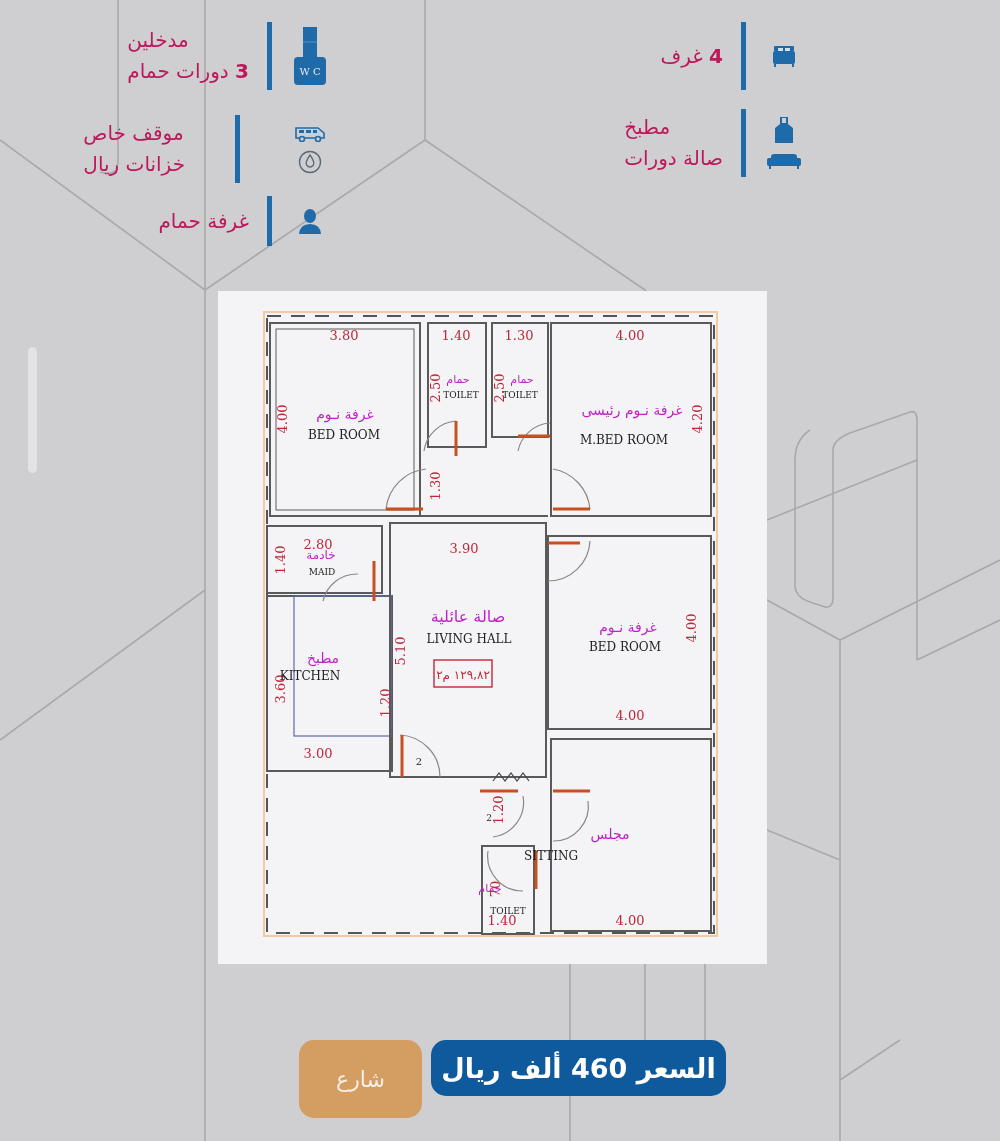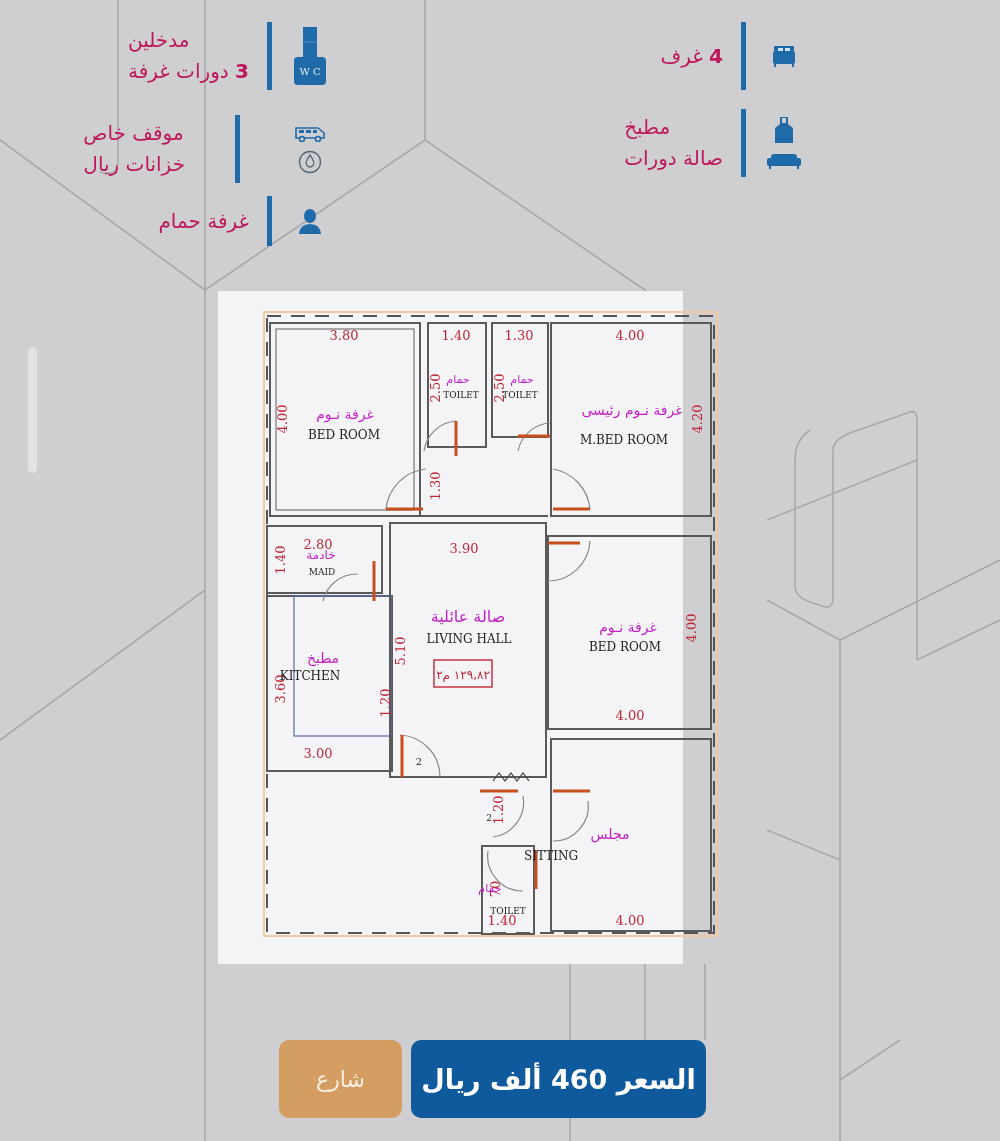--- a/index.html
+++ b/index.html
@@ -3,25 +3,25 @@
 <meta charset="utf-8">
 <style>
   html,body{margin:0;padding:0;}
   body{width:1000px;height:1141px;background:#cfcfd1;position:relative;overflow:hidden;font-family:"DejaVu Sans",sans-serif;}
   .bg-lines{position:absolute;left:0;top:0;width:1000px;height:1141px;}
   .feature{position:absolute;display:flex;align-items:center;direction:ltr;}
   .feat-text{text-align:left;color:#be185d;font-size:20px;line-height:31px;direction:rtl;}
   .feat-text b{font-weight:bold;}
   .feat-bar{width:5px;background:#1f6aa8;margin:0 18px 0 18px;}
   .feat-icons{display:flex;flex-direction:column;align-items:center;gap:8px;width:40px;}
-  .plan{position:absolute;left:218px;top:291px;width:465px;height:673px;background:#f4f4f6;}
+  .plan{position:absolute;left:218px;top:291px;width:549px;height:673px;background:#f4f4f6;}
   .scrollbar{position:absolute;left:28px;top:347px;width:9px;height:126px;border-radius:5px;background:#e3e3e5;}
-  .btn{position:absolute;display:flex;align-items:center;justify-content:center;border-radius:10px;direction:rtl;}
+  .btn{position:absolute;display:flex;align-items:center;justify-content:center;border-radius:15px;direction:rtl;margin-left:20px;}
   .btn-share{left:279px;top:1040px;width:123px;height:78px;background:#d49d62;color:#f7efe4;font-size:22px;}
-  .btn-price{left:411px;top:1040px;width:295px;height:78px;background:#0e5a9c;color:#ffffff;font-size:27px;font-weight:bold;}
+  .btn-price{left:411px;top:1040px;width:295px;height:56px;background:#0e5a9c;color:#ffffff;font-size:27px;font-weight:bold;}
 </style>
 </head>
 <body>
 
 <svg class="bg-lines" viewBox="0 0 1000 1141">
   <g fill="none" stroke="#a9a9ab" stroke-width="1.6">
     <path d="M0,140 L205,290"></path>
     <path d="M425,140 L205,290"></path>
     <path d="M425,140 L645,290"></path>
     <path d="M118,0 L118,160 Q118,178 100,172"></path>
@@ -77,21 +77,21 @@
         <rect x="1" y="6" width="34" height="8" rx="2" fill="#1f6aa8"></rect>
         <rect x="3" y="14" width="2" height="3" fill="#1f6aa8"></rect>
         <rect x="31" y="14" width="2" height="3" fill="#1f6aa8"></rect>
       </svg>
   </div>
 </div>
 
 <div class="feature" style="right:670px;top:22px;">
   <div class="feat-text">
     <div>مدخلين</div>
-    <div><b>3</b><span> دورات غرفة</span></div>
+    <div><b>3</b><span> دورات حمام</span></div>
   </div>
   <div class="feat-bar" style="height:68px"></div>
   <div class="feat-icons" style="gap:0">
     <svg width="18" height="30" viewBox="0 0 18 30">
         <rect x="2" y="0" width="14" height="30" fill="#1f6aa8"></rect>
         <line x1="2" y1="15" x2="16" y2="15" stroke="#5a8fc0" stroke-width="1"></line>
       </svg>
     <svg width="32" height="28" viewBox="0 0 32 28">
         <rect x="0" y="0" width="32" height="28" rx="4" fill="#1f6aa8"></rect>
         <text x="16" y="18" font-size="10" fill="#e6eef6" text-anchor="middle" font-family="DejaVu Serif, serif">W C</text>

